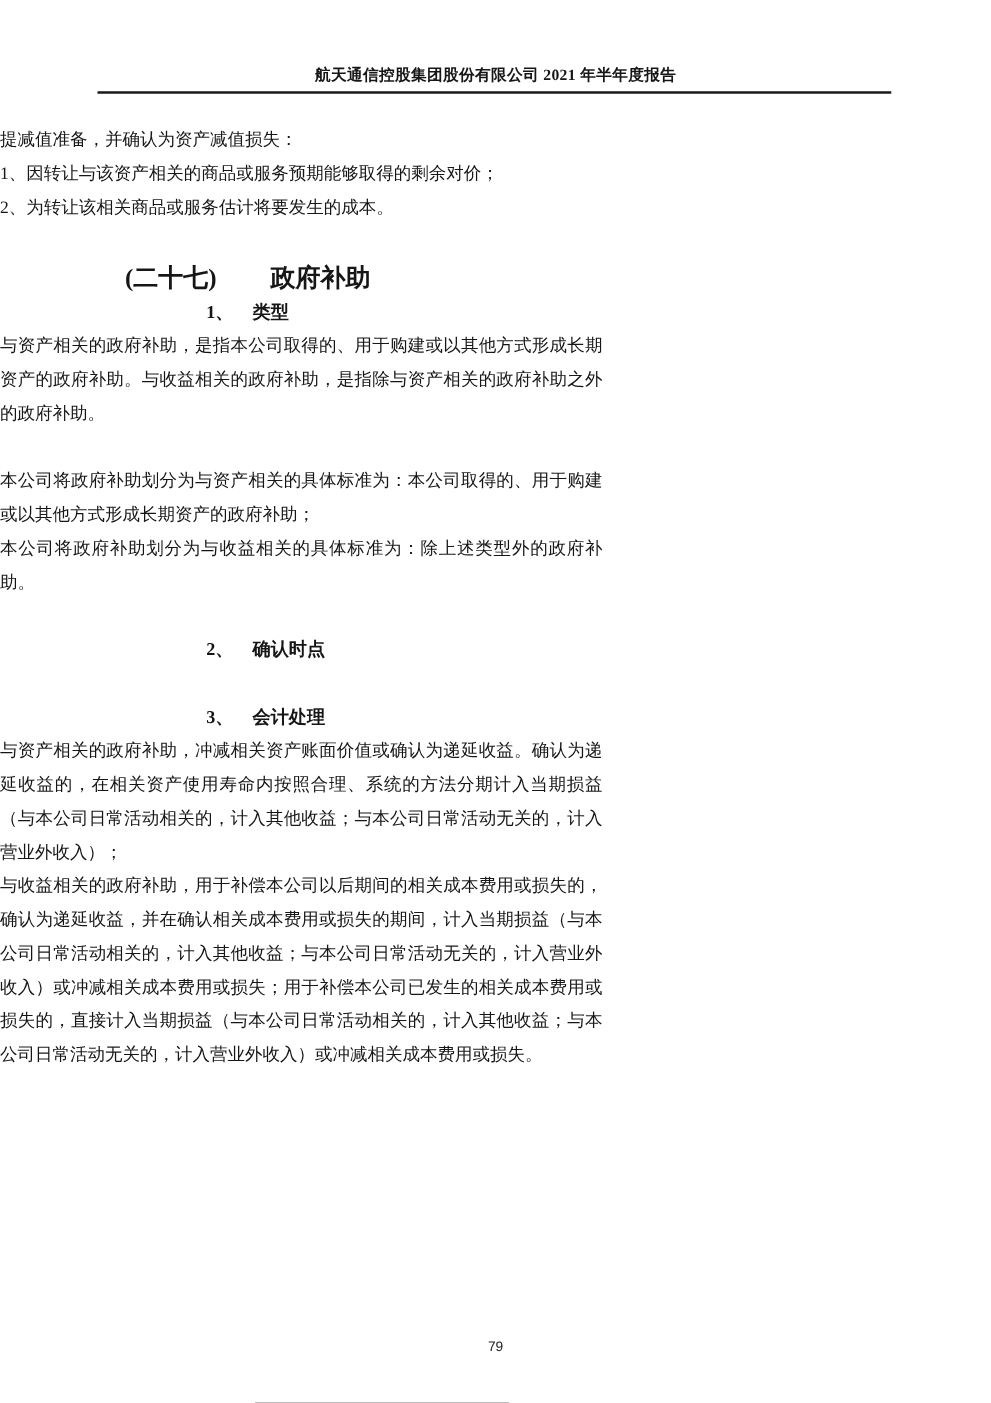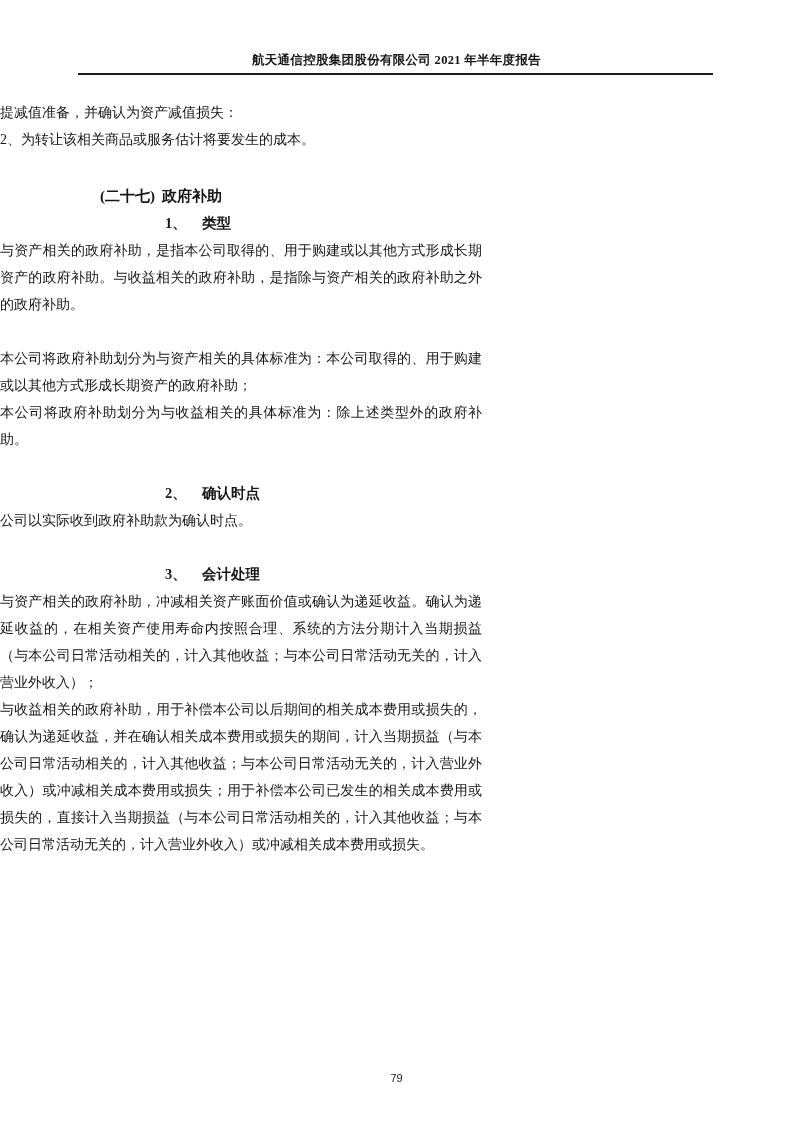--- a/index.html
+++ b/index.html
@@ -43,24 +43,25 @@
     font-size: 14px;
     line-height: 27px;
     text-align: justify;
   }
   .intro-para {
     margin-left: 165px;
     width: 520px;
   }
   .section-heading {
     margin: 30px 0 0 100px;
-    font-size: 15px;
+    font-size: 20px;
     font-weight: bold;
     line-height: 27px;
     display: flex;
+    gap: 36px;
   }
   .section-heading .sec-num { margin-right: 7px; }
   .item-head {
     display: flex;
     margin-left: 165px;
     font-weight: bold;
     font-size: 14.5px;
     line-height: 27px;
   }
   .item-head.gap-above { margin-top: 27px; }
@@ -85,20 +86,21 @@
 <body>
 
 <div class="page">
 
   <div class="header-title">航天通信控股集团股份有限公司 2021 年半年度报告</div>
   <div class="header-rule"></div>
 
   <div class="content">
 
     <p class="intro-para">提减值准备，并确认为资产减值损失：</p>
+    <p class="intro-para">1、因转让与该资产相关的商品或服务预期能够取得的剩余对价；</p>
     <p class="intro-para">2、为转让该相关商品或服务估计将要发生的成本。</p>
 
     <div class="section-heading">
       <span class="sec-num">(二十七)</span>
       <span class="sec-title">政府补助</span>
     </div>
 
     <div class="item">
       <div class="item-head">
         <span class="item-num">1、</span>
@@ -107,21 +109,20 @@
       <p class="item-para">与资产相关的政府补助，是指本公司取得的、用于购建或以其他方式形成长期资产的政府补助。与收益相关的政府补助，是指除与资产相关的政府补助之外的政府补助。</p>
       <p class="item-para gap-above">本公司将政府补助划分为与资产相关的具体标准为：本公司取得的、用于购建或以其他方式形成长期资产的政府补助；</p>
       <p class="item-para">本公司将政府补助划分为与收益相关的具体标准为：除上述类型外的政府补助。</p>
     </div>
 
     <div class="item">
       <div class="item-head gap-above">
         <span class="item-num">2、</span>
         <span class="item-title">确认时点</span>
       </div>
-      <p class="item-para">公司以实际收到政府补助款为确认时点。</p>
     </div>
 
     <div class="item">
       <div class="item-head gap-above">
         <span class="item-num">3、</span>
         <span class="item-title">会计处理</span>
       </div>
       <p class="item-para">与资产相关的政府补助，冲减相关资产账面价值或确认为递延收益。确认为递延收益的，在相关资产使用寿命内按照合理、系统的方法分期计入当期损益（与本公司日常活动相关的，计入其他收益；与本公司日常活动无关的，计入营业外收入）；</p>
       <p class="item-para">与收益相关的政府补助，用于补偿本公司以后期间的相关成本费用或损失的，确认为递延收益，并在确认相关成本费用或损失的期间，计入当期损益（与本公司日常活动相关的，计入其他收益；与本公司日常活动无关的，计入营业外收入）或冲减相关成本费用或损失；用于补偿本公司已发生的相关成本费用或损失的，直接计入当期损益（与本公司日常活动相关的，计入其他收益；与本公司日常活动无关的，计入营业外收入）或冲减相关成本费用或损失。</p>
     </div>

